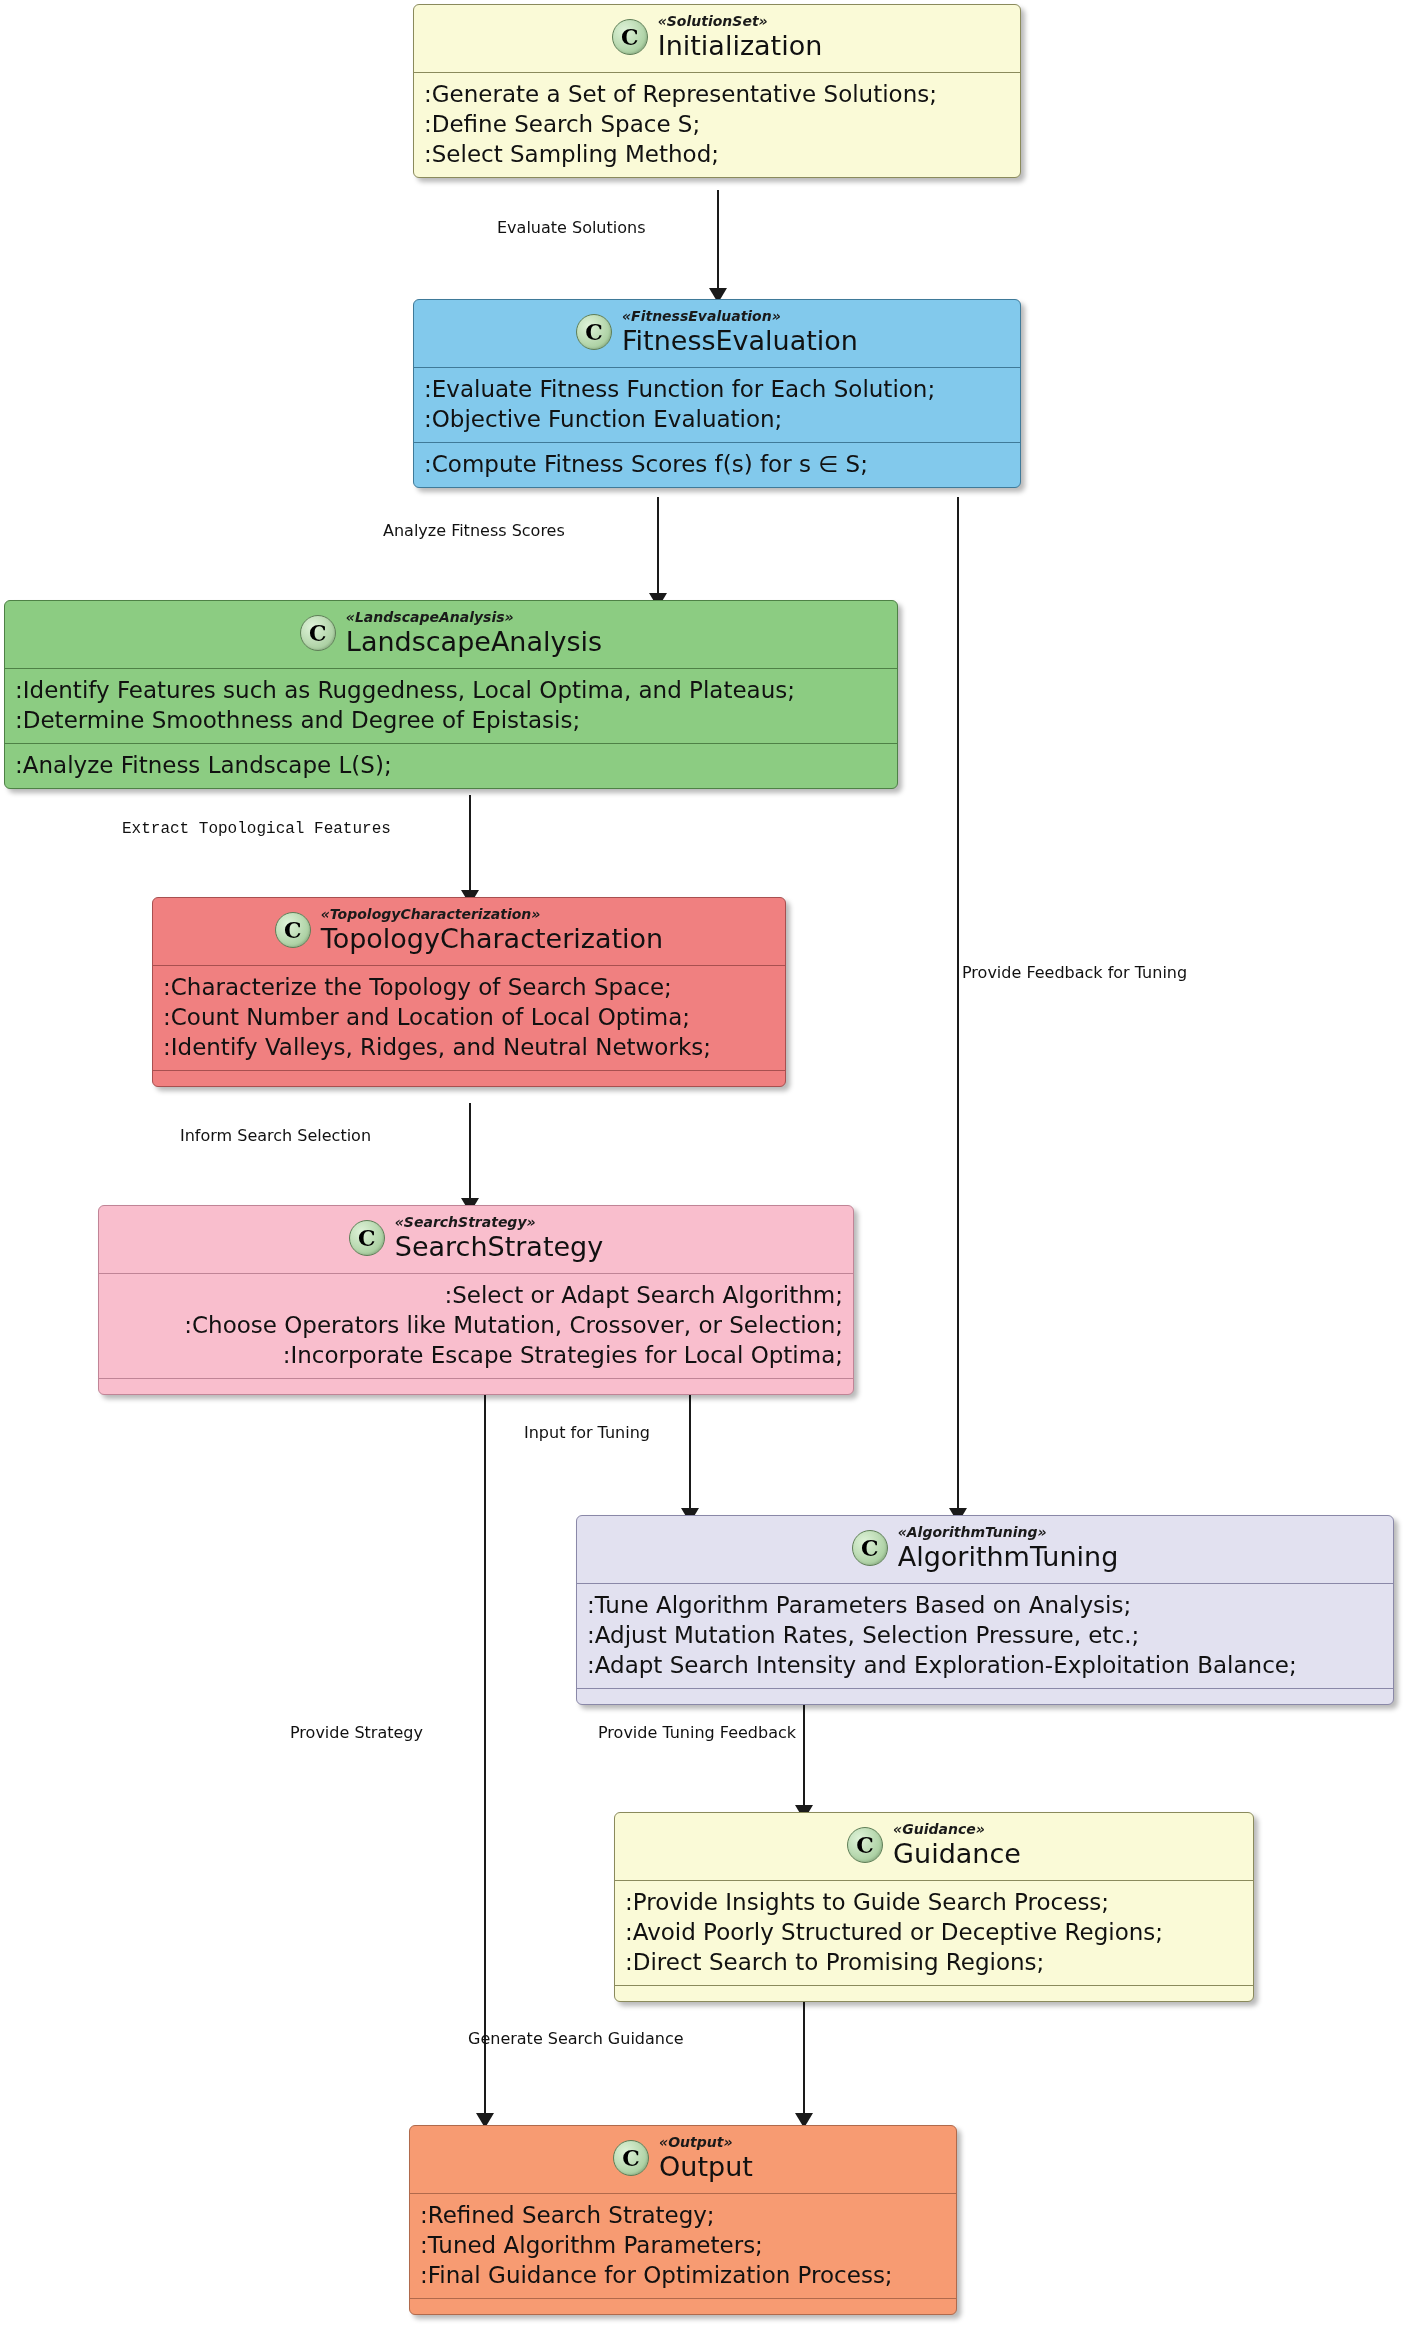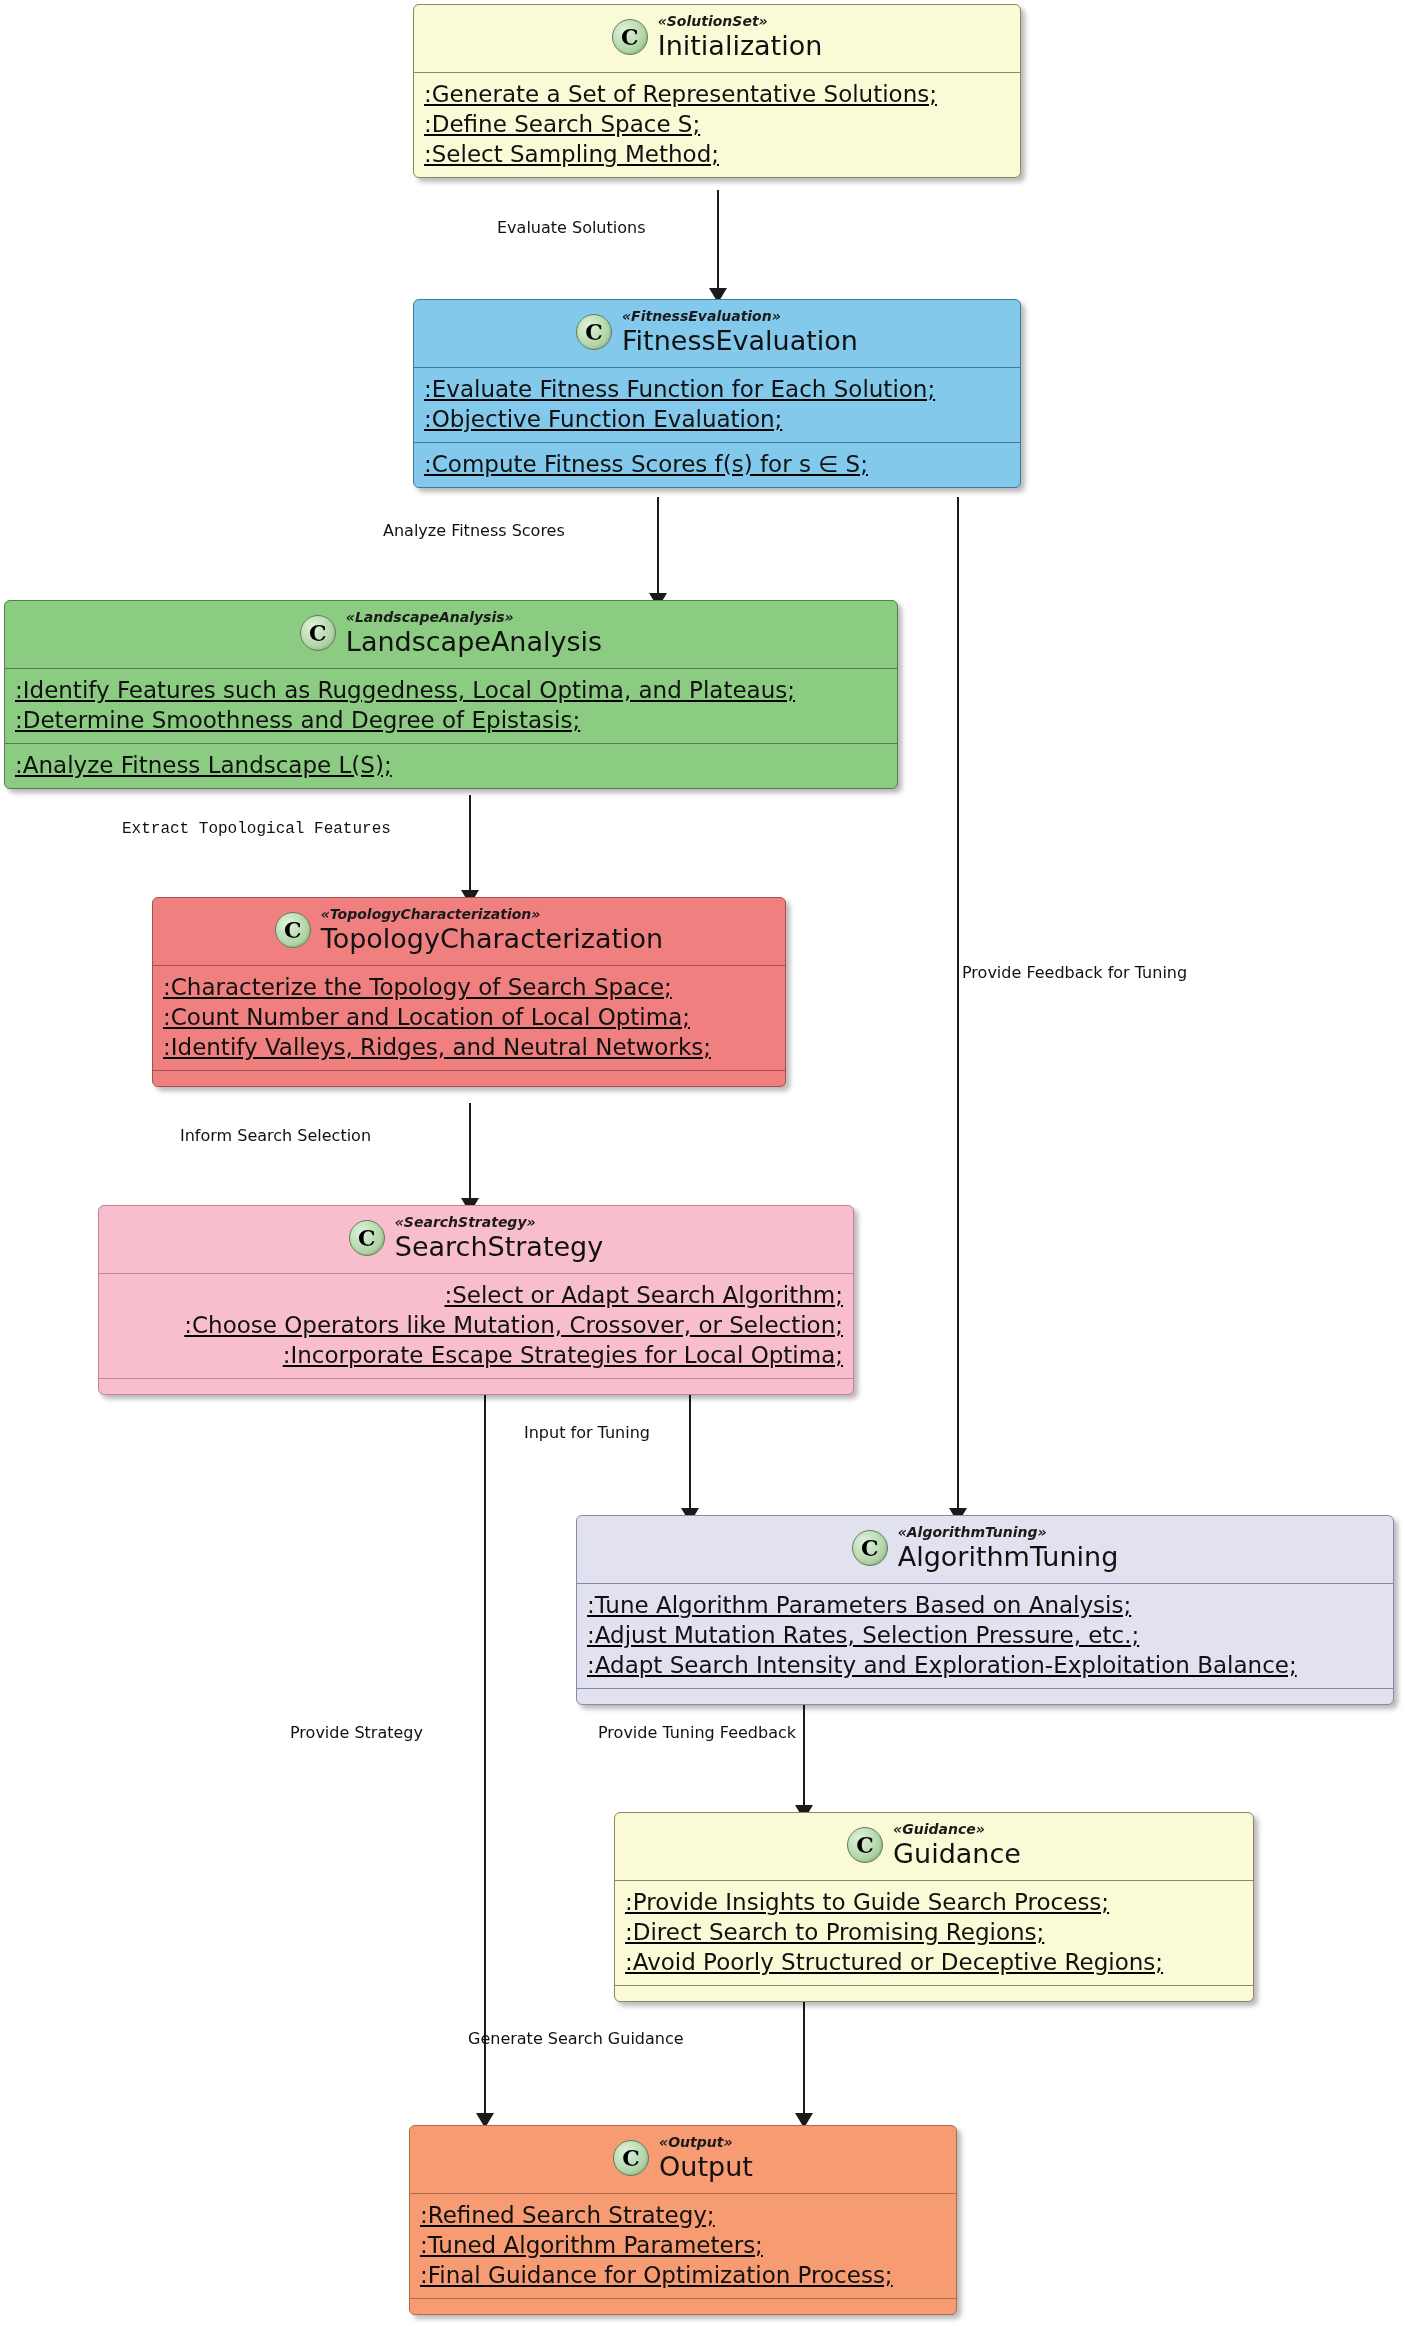--- a/index.html
+++ b/index.html
@@ -66,21 +66,20 @@
     font-family: "DejaVu Serif", serif;
     font-weight: bold;
     font-size: 22px;
     color: #000;
     flex: 0 0 auto;
     box-shadow: inset -1px -1px 2px rgba(0,0,0,0.12);
   }
   .uml-compartment {
     border-top: 1.5px solid #4d4d4d;
     padding: 7px 10px 7px 10px;
-    text-decoration: underline;
   }
   .uml-compartment.thin { padding: 5px 10px 5px 10px; min-height: 16px; }
   .uml-line {
     font-size: 23px;
     color: #111111;
     line-height: 1.30;
     white-space: nowrap;
   }
   
   .conn {
@@ -247,22 +246,22 @@
   <div class="uml-box" style="left:614px; top:1812px; width:640px; background:#FAFAD7; border-color:#8a8a5c;">
     <div class="uml-header">
       <div class="class-circle">C</div>
       <div class="uml-header-text">
         <span class="uml-stereotype">«Guidance»</span>
         <span class="uml-name">Guidance</span>
       </div>
     </div>
     <div class="uml-compartment" style="border-color:#8a8a5c;">
       <div class="uml-line">:Provide Insights to Guide Search Process;</div>
+      <div class="uml-line">:Avoid Poorly Structured or Deceptive Regions;</div>
       <div class="uml-line">:Direct Search to Promising Regions;</div>
-      <div class="uml-line">:Avoid Poorly Structured or Deceptive Regions;</div>
     </div>
     <div class="uml-compartment thin" style="border-color:#8a8a5c;"></div>
   </div>
 
   <div class="uml-box" style="left:409px; top:2125px; width:548px; background:#F79B72; border-color:#b06a4c;">
     <div class="uml-header">
       <div class="class-circle">C</div>
       <div class="uml-header-text">
         <span class="uml-stereotype">«Output»</span>
         <span class="uml-name">Output</span>

